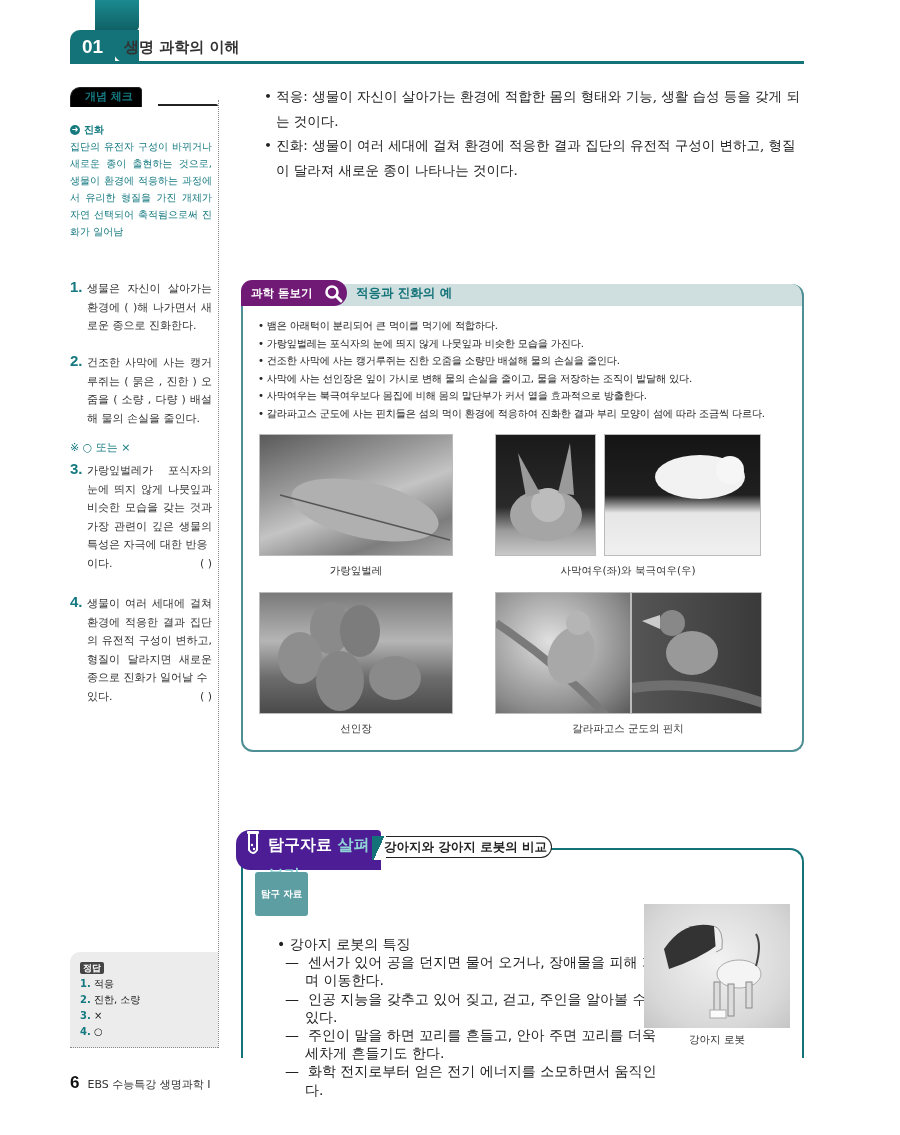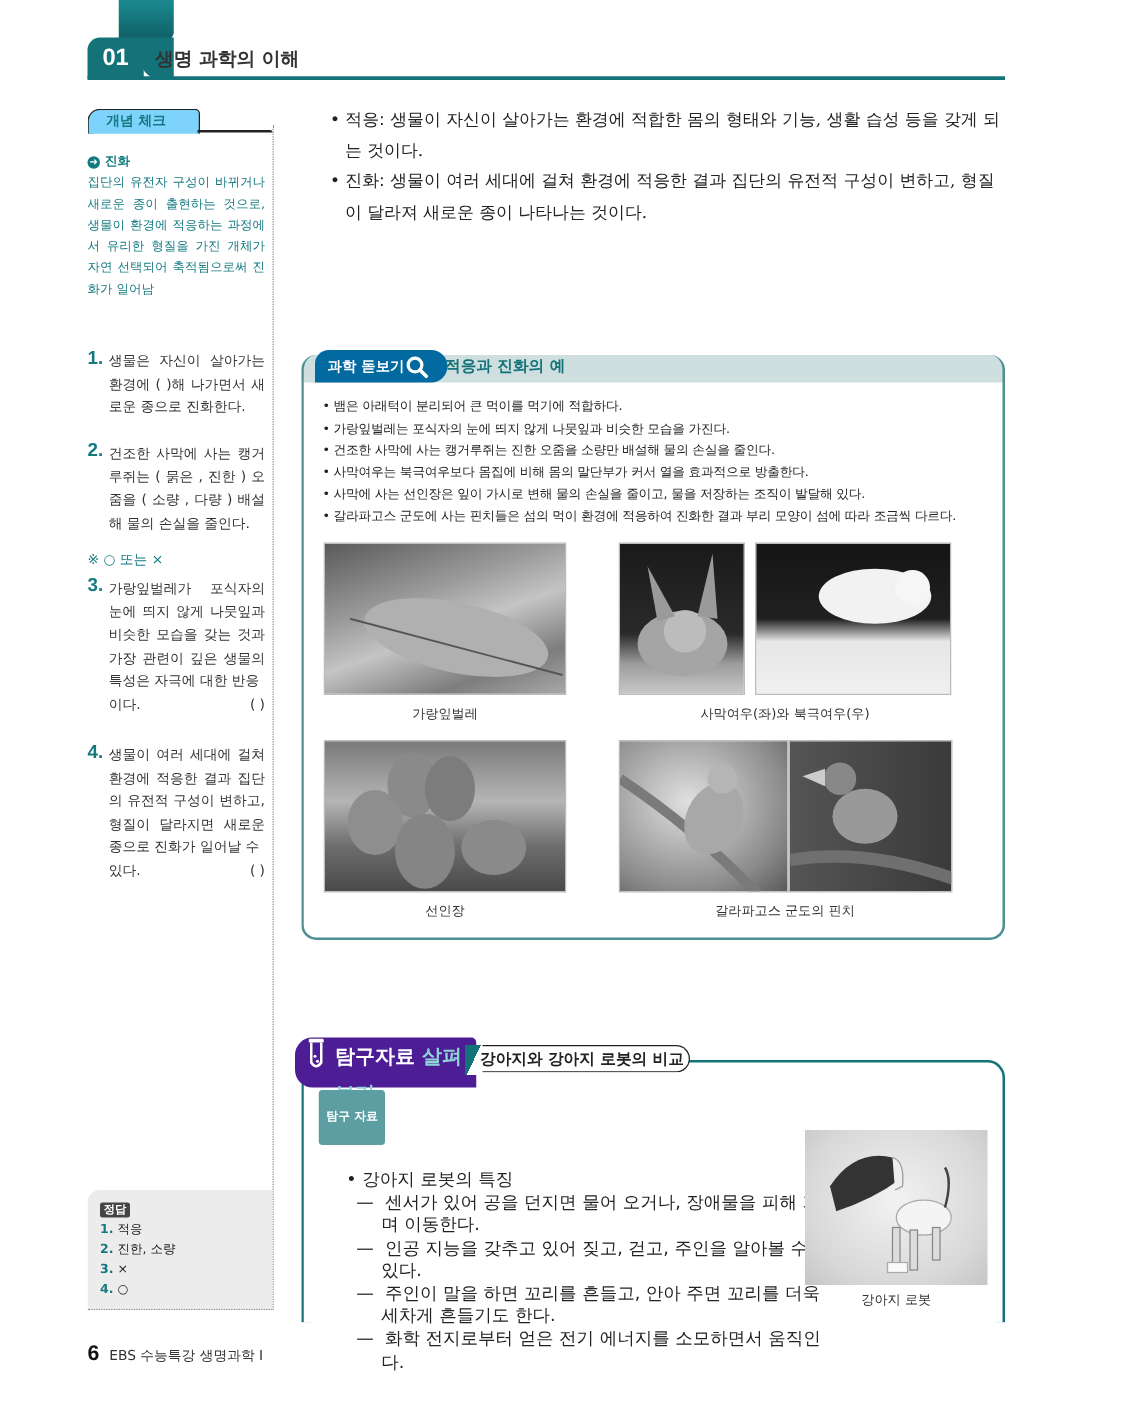--- a/index.html
+++ b/index.html
@@ -13,23 +13,23 @@
      background: #137378; border-radius: 10px 0 0 0; color: #fff; font-weight: bold; font-size: 19px;
      display:flex; align-items:center; justify-content:center; font-family: "Liberation Sans", sans-serif; }
   .chapter-tab-curve { position:absolute; left: 113px; top: 30px; width: 26px; height: 33px;
      background: #137378; border-radius: 0 0 0 14px; }
   .chapter-title { position: absolute; left: 124px; top: 38px; font-size: 15px; font-weight: bold; color: #333; }
   .header-line { position: absolute; left: 70px; top: 61px; width: 734px; height: 3px; background: #137378; }
 
   
   .sidebar-border { position: absolute; left: 218px; top: 100px; width: 0; height: 948px;
      border-left: 1px dotted #888; }
-  .concept-tab { position: absolute; left: 70px; top: 87px; width: 90px; height: 20px;
+  .concept-tab { position: absolute; left: 70px; top: 87px; width: 72px; height: 20px;
      border: 1.5px solid #222; border-bottom: none; border-radius: 10px 4px 0 0;
-     font-size: 11px; font-weight: bold; color: #157a80; padding-left: 14px; line-height: 18px; background:#7dd3fc; }
+     font-size: 11px; font-weight: bold; color: #157a80; padding-left: 14px; line-height: 18px; background:#000000; }
   .concept-line { position: absolute; left: 158px; top: 104px; width: 60px; height: 1.5px; background: #222;
      border-radius: 0 8px 0 0; }
   .concept-body { position: absolute; left: 70px; top: 121px; width: 142px; font-size: 10px; line-height: 17px; color: #157a80; }
   .concept-body .head { font-weight: bold; display:flex; align-items:center; gap:4px; }
   .arrow-circle { display:inline-flex; width: 10px; height:10px; border-radius:50%; background:#157a80; color:#fff;
      font-size:8px; align-items:center; justify-content:center; line-height:1; }
 
   .quiz { position: absolute; left: 70px; width: 142px; font-size: 11px; line-height: 18.5px; color: #333; }
   .quiz .num { position: absolute; left: 0; top: -2px; font-size: 15px; font-weight: bold; color: #157a80;
      font-family: "Liberation Sans", sans-serif; }
@@ -47,22 +47,22 @@
      font-size: 13.5px; line-height: 24.5px; color: #222; }
   .main-para .title { font-family: "DejaVu Sans", sans-serif; font-weight: bold; font-size: 13.5px; }
   .main-para .item { padding-left: 36px; text-indent: -12px; }
   .main-para .item b { font-family: "DejaVu Sans", sans-serif; font-weight: normal; }
 
   
   .box1 { position: absolute; left: 241px; top: 284px; width: 563px; height: 468px;
      border: 2px solid #4e8f94; border-radius: 12px; border-top: none; }
   .box1-header { position: absolute; left: 241px; top: 284px; width: 563px; height: 22px; background: #cfdedf;
      border-radius: 12px 12px 0 0; }
-  .box1-tag { position: absolute; left: 241px; top: 280px; width: 106px; height: 26px; background: #0369a1;
-     border-radius: 12px 14px 14px 0; color: #fff; font-size: 11.5px; font-weight: bold; padding-left: 10px; line-height: 26px; margin-left: 11px; }
+  .box1-tag { position: absolute; left: 241px; top: 280px; width: 106px; height: 26px; background: #701a75;
+     border-radius: 12px 14px 14px 0; color: #fff; font-size: 11.5px; font-weight: bold; padding-left: 10px; line-height: 26px; }
   .mag-icon { position:absolute; left: 323px; top: 284px; width: 22px; height:20px; }
   .box1-title { position: absolute; left: 356px; top: 285px; font-size: 12.5px; font-weight: bold; color: #137378; }
   .box1-list { position: absolute; left: 258px; top: 317px; width: 540px; font-size: 10.2px; line-height: 17.5px; color: #222; letter-spacing: -0.2px; }
 
   .photo { position: absolute; border: 1px solid #bbb; overflow: hidden; }
   .caption { position: absolute; font-size: 10.5px; color: #333; text-align: center; }
 
   
   .box2 { position: absolute; left: 241px; top: 848px; width: 563px; height: 210px;
      border-left: 2px solid #137378; border-right: 2px solid #137378; border-top: 2px solid #137378; border-radius: 14px 14px 0 0; }
@@ -146,22 +146,22 @@
 <div class="box1-tag">과학 돋보기</div>
 <svg class="mag-icon" viewBox="0 0 22 20">
   <circle cx="9" cy="8" r="5.5" fill="none" stroke="#fff" stroke-width="2.6"></circle>
   <line x1="13" y1="12" x2="18" y2="17" stroke="#fff" stroke-width="3" stroke-linecap="round"></line>
 </svg>
 <div class="box1-title">적응과 진화의 예</div>
 <div class="box1-list">
   <div>• <span>뱀은 아래턱이 분리되어 큰 먹이를 먹기에 적합하다.</span></div>
   <div>• <span>가랑잎벌레는 포식자의 눈에 띄지 않게 나뭇잎과 비슷한 모습을 가진다.</span></div>
   <div>• <span>건조한 사막에 사는 캥거루쥐는 진한 오줌을 소량만 배설해 물의 손실을 줄인다.</span></div>
+  <div>• <span>사막에 사는 선인장은 잎이 가시로 변해 물의 손실을 줄이고, 물을 저장하는 조직이 발달해 있다.</span></div>
   <div>• <span>사막여우는 북극여우보다 몸집에 비해 몸의 말단부가 커서 열을 효과적으로 방출한다.</span></div>
-  <div>• <span>사막에 사는 선인장은 잎이 가시로 변해 물의 손실을 줄이고, 물을 저장하는 조직이 발달해 있다.</span></div>
   <div>• <span>갈라파고스 군도에 사는 핀치들은 섬의 먹이 환경에 적응하여 진화한 결과 부리 모양이 섬에 따라 조금씩 다르다.</span></div>
 </div>
 
 <div class="photo" style="left:259px; top:434px; width:194px; height:122px; background: linear-gradient(160deg, #5a5a5a 0%, #9a9a9a 35%, #c4c4c4 55%, #7d7d7d 80%, #a8a8a8 100%);">
   <svg width="194" height="122" viewBox="0 0 194 122">
       <ellipse cx="105" cy="75" rx="75" ry="28" fill="#b0b0b0" transform="rotate(12 105 75)"></ellipse>
       <path d="M20 60 L190 105" stroke="#555" stroke-width="1.5"></path>
     </svg>
 </div>
 <div class="caption" style="left:259px; top:564px; width:194px;">가랑잎벌레</div>

